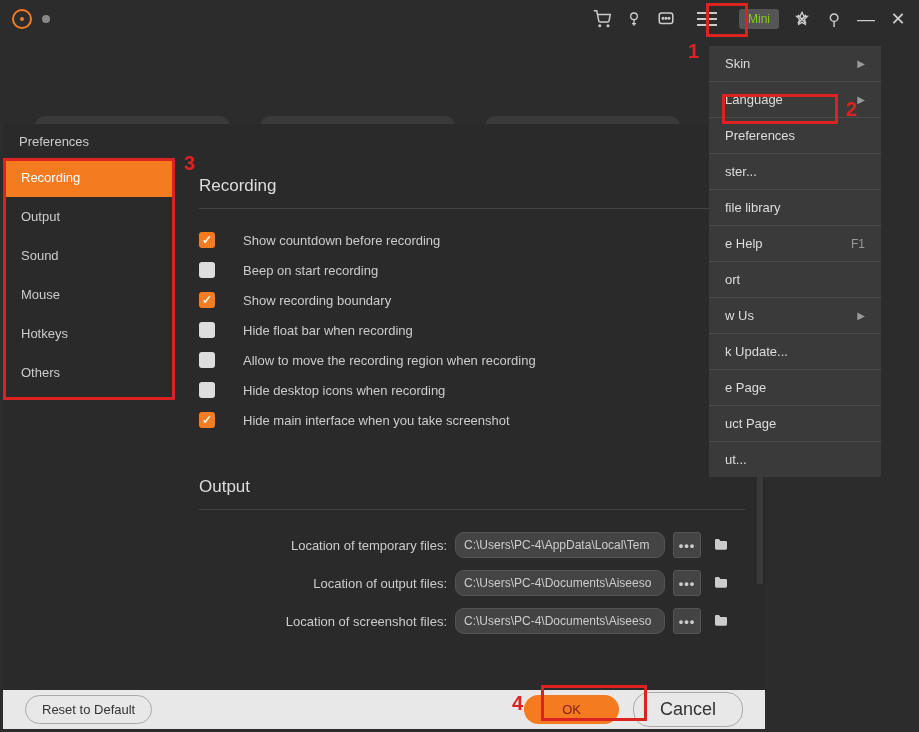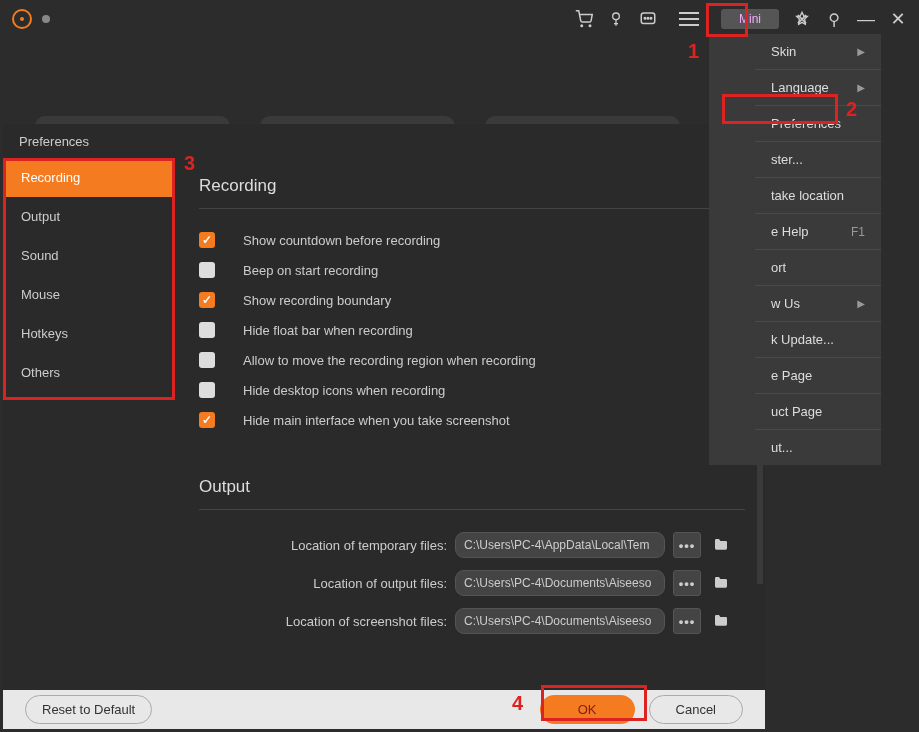--- a/index.html
+++ b/index.html
@@ -8,32 +8,32 @@
 
 .titlebar { height: 38px; background: #2c2c2c; display: flex; align-items: center; justify-content: space-between; padding: 0 12px; }
 .titlebar-left { display: flex; align-items: center; gap: 6px; }
 .logo-icon { width: 20px; height: 20px; border: 2px solid #f47b20; border-radius: 50%; position: relative; }
 .logo-dot { width: 4px; height: 4px; background: #f47b20; border-radius: 50%; position: absolute; top: 6px; left: 6px; }
 .rec-dot { width: 8px; height: 8px; background: #888; border-radius: 50%; margin-left: 4px; }
 .titlebar-right { display: flex; align-items: center; gap: 14px; }
 .titlebar-icon { width: 18px; height: 18px; color: #ccc; cursor: pointer; display: flex; align-items: center; justify-content: center; }
 .hamburger { width: 36px; height: 30px; display: flex; flex-direction: column; justify-content: center; align-items: center; gap: 4px; }
 .hamburger span { width: 20px; height: 2px; background: #ccc; }
-.mini-btn { background: #555; color: #f0abfc; padding: 3px 18px; font-size: 12px; border-radius: 3px; cursor: pointer; }
+.mini-btn { background: #555; color: #84cc16; padding: 3px 9px; font-size: 12px; border-radius: 3px; cursor: pointer; }
 
 
 .main-bg { position: absolute; top: 38px; left: 0; right: 0; bottom: 0; background: #2c2c2c; }
 .card { position: absolute; width: 195px; height: 140px; background: #3a3a3a; border-radius: 10px; top: 78px; display:flex; align-items:center; justify-content:center; }
 .card1 { left: 35px; }
 .card2 { left: 260px; }
 .card3 { left: 485px; }
 .card-icon { width: 70px; height: 50px; background: #f47b20; border-radius: 6px; }
 
 
-.dropdown { position: absolute; top: 34px; right: 38px; width: 172px; background: #3a3a3a; z-index: 50; padding-left: 46px; }
+.dropdown { position: absolute; top: 46px; right: 38px; width: 172px; background: #3a3a3a; z-index: 50; }
 .dropdown-item { padding: 10px 16px; color: #ddd; font-size: 13px; display: flex; justify-content: space-between; align-items: center; cursor: pointer; border-bottom: 1px solid #4a4a4a; }
 .dropdown-item.no-border { border-bottom: none; }
 .arrow-right { font-size: 10px; color: #999; }
 .f1-key { color: #999; font-size: 12px; }
 
 
 .prefs-dialog { position: absolute; top: 124px; left: 3px; width: 762px; height: 605px; background: #2a2a2a; z-index: 40; display: flex; flex-direction: column; }
 .prefs-header { height: 34px; display: flex; align-items: center; justify-content: space-between; padding: 0 16px; }
 .prefs-title { color: #ccc; font-size: 13px; }
 .prefs-close { color: #ccc; font-size: 18px; cursor: pointer; }
@@ -51,21 +51,21 @@
 .output-label { width: 248px; text-align: right; color: #ccc; }
 .output-input { flex: 1; max-width: 210px; background: #444; border: 1px solid #555; color: #ccc; padding: 5px 8px; font-size: 12px; border-radius: 9px; }
 .browse-btn { width: 28px; height: 26px; background: #444; border: 1px solid #555; color: #ccc; display:flex; align-items:center; justify-content:center; cursor:pointer; border-radius:3px; font-weight: bold; letter-spacing: 1px;}
 .folder-btn { width: 24px; height: 22px; color: #ccc; cursor: pointer; display:flex; align-items:center; justify-content:center;}
 
 
 .prefs-footer { height: 39px; background: #e8e8e8; display: flex; align-items: center; justify-content: space-between; padding: 0 22px; }
 .reset-btn { background: #e8e8e8; border: 1px solid #aaa; border-radius: 16px; padding: 6px 16px; font-size: 13px; color: #333; cursor: pointer; }
 .footer-right { display: flex; align-items: center; gap: 14px; }
 .ok-btn { background: #f47b20; border: none; border-radius: 16px; padding: 7px 38px; font-size: 13px; color: #7f1d1d; cursor: pointer; }
-.cancel-btn { background: #e8e8e8; border: 1px solid #aaa; border-radius: 16px; padding: 6px 26px; font-size: 13px; color: #333; cursor: pointer; }
+.cancel-btn { background: #e8e8e8; border: 1px solid #aaa; border-radius: 16px; padding: 6px 26px; font-size: 18px; color: #333; cursor: pointer; }
 
 
 .red-box { position: absolute; border: 3px solid #d22; z-index: 100; pointer-events: none; }
 .red-label { position: absolute; color: #d22; font-size: 20px; font-weight: bold; z-index: 101; }
 
 
 .scroll-track { position: absolute; right: 2px; top: 160px; width: 6px; height: 300px; background: #3a3a3a; }
 .scroll-thumb { width: 6px; height: 120px; background: #666; border-radius: 3px; }
 
 svg { display: block; }
@@ -143,21 +143,21 @@
       <span>Language</span>
       <span class="arrow-right">▶</span>
     </div>
   <div class="dropdown-item">
       <span>Preferences</span>
     </div>
   <div class="dropdown-item">
       <span>ster...</span>
     </div>
   <div class="dropdown-item">
-      <span>take location</span>
+      <span>file library</span>
     </div>
   <div class="dropdown-item">
       <span>e Help</span>
       <span class="f1-key">F1</span>
     </div>
   <div class="dropdown-item">
       <span>ort</span>
     </div>
   <div class="dropdown-item">
       <span>w Us</span>

